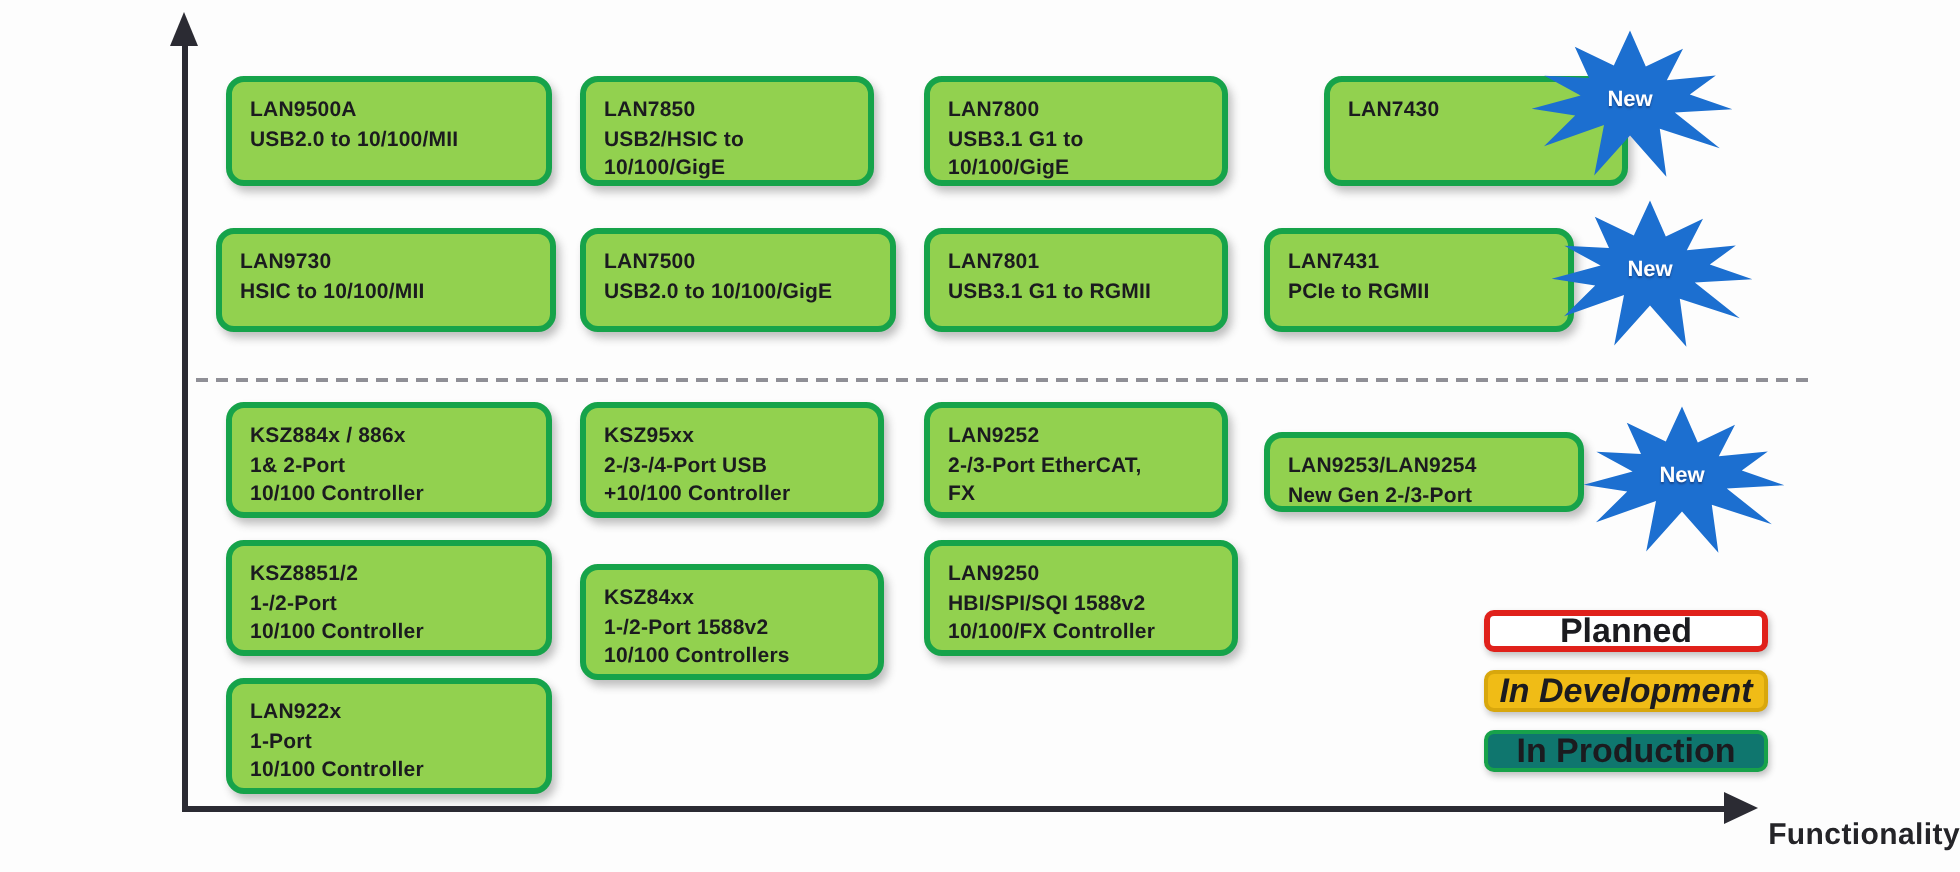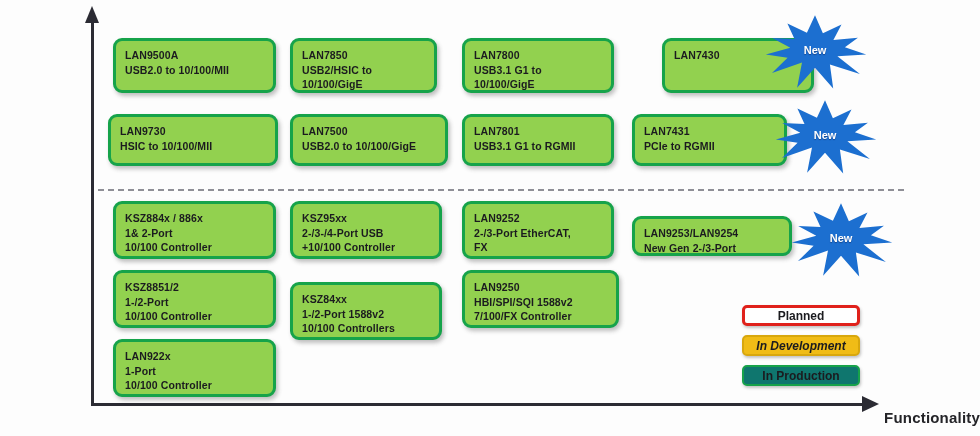--- a/index.html
+++ b/index.html
@@ -128,28 +128,28 @@
 
   
   #legend {
     position: absolute;
     left: 742px;
     top: 305px;
     width: 120px;
   }
   .legend-item {
     box-sizing: border-box;
-    width: 118px;
+    width: 142px;
     height: 21px;
     margin-bottom: 9px;
     border-radius: 5px;
     display: flex;
     align-items: center;
     justify-content: center;
-    font-size: 12px;
+    font-size: 17px;
     font-weight: bold;
     color: #1b1b1f;
     box-shadow: 1px 2px 3px rgba(60,60,60,0.3);
   }
   .legend-planned {
     background: #ffffff;
     border: 3px solid #e0211b;
   }
   .legend-development {
     background: #f0bc16;
@@ -235,21 +235,21 @@
         <span class="product-line">10/100 Controller</span>
       </div>
       <div class="product-box" style="left: 290px; top: 282px; width: 152px; height: 58px;">
         <span class="product-line">KSZ84xx</span>
         <span class="product-line">1-/2-Port 1588v2</span>
         <span class="product-line">10/100 Controllers</span>
       </div>
       <div class="product-box" style="left: 462px; top: 270px; width: 157px; height: 58px;">
         <span class="product-line">LAN9250</span>
         <span class="product-line">HBI/SPI/SQI 1588v2</span>
-        <span class="product-line">7/100/FX Controller</span>
+        <span class="product-line">10/100/FX Controller</span>
       </div>
       <div class="product-box" style="left: 113px; top: 339px; width: 163px; height: 58px;">
         <span class="product-line">LAN922x</span>
         <span class="product-line">1-Port</span>
         <span class="product-line">10/100 Controller</span>
       </div>
     </div>
 
   <div id="badges-layer">
       <div class="new-badge" style="left: 756px; top: 13px;">

